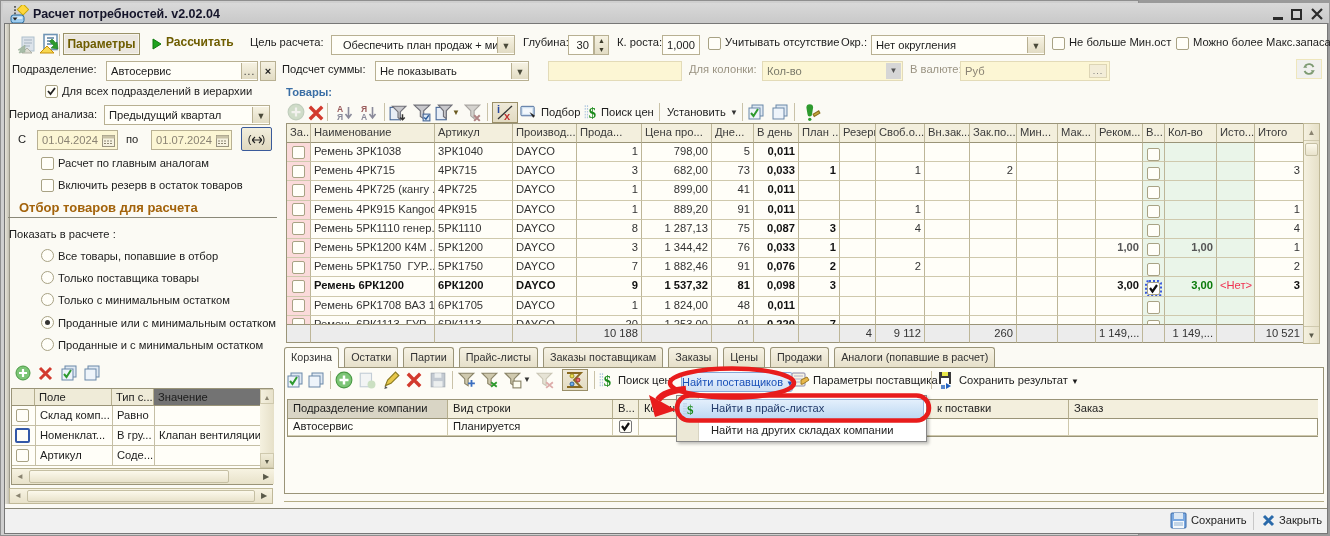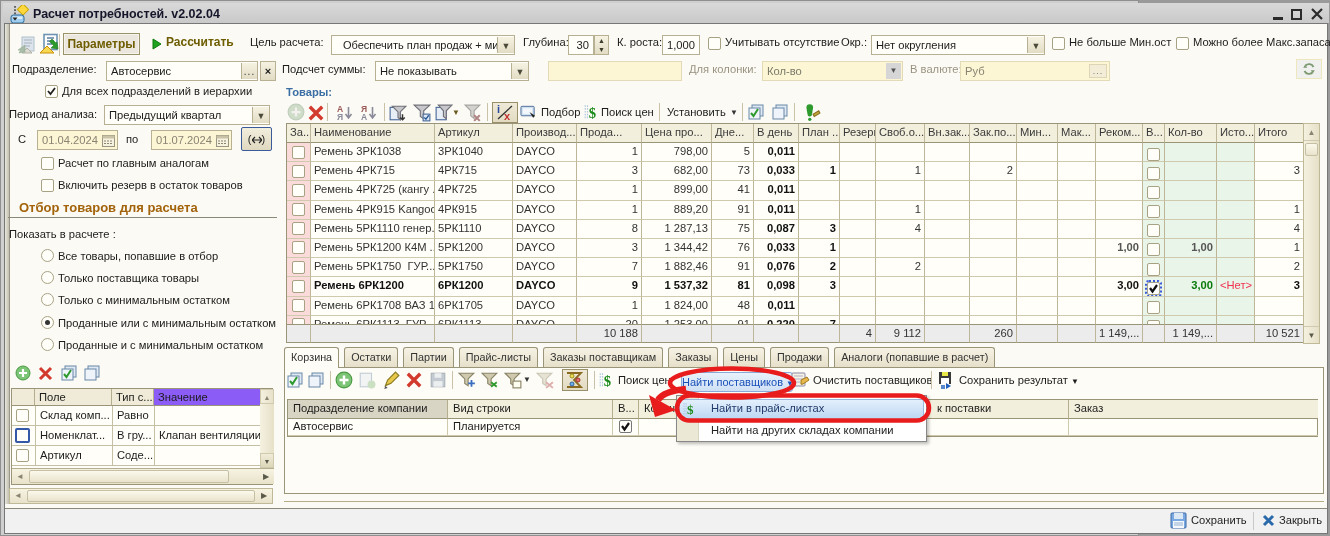--- a/index.html
+++ b/index.html
@@ -160,21 +160,21 @@
       </svg>
  <svg class="abs" style="left:79px;top:341px" width="17" height="16" viewBox="0 0 17 16">
         <rect x="4" y="1" width="11" height="11" fill="#dfe9f3" stroke="#6a87a8"></rect>
         <rect x="1" y="4" width="11" height="11" fill="#eef4fa" stroke="#6a87a8"></rect>
       </svg>
 
  <div class="abs" style="left:6px;top:364px;width:262px;height:97px;border:1px solid #9a9478;background:#fffef8">
    <div class="abs" style="left:0;top:0;width:23px;height:17px;background:#efebd8;border-right:1px solid #b5ae8e;border-bottom:1px solid #9a9478"></div>
    <div class="abs" style="left:23px;top:0;width:77px;height:17px;background:#efebd8;border-right:1px solid #b5ae8e;border-bottom:1px solid #9a9478;padding:2px 4px 0;white-space:nowrap;overflow:hidden">Поле</div>
    <div class="abs" style="left:100px;top:0;width:42px;height:17px;background:#efebd8;border-right:1px solid #b5ae8e;border-bottom:1px solid #9a9478;padding:2px 4px 0;white-space:nowrap;overflow:hidden">Тип с...</div>
-   <div class="abs" style="left:142px;top:0;width:106px;height:17px;background:#8b5cf6;border-bottom:1px solid #9a9478;padding:2px 4px 0;white-space:nowrap;overflow:hidden">Значение</div>
+   <div class="abs" style="left:142px;top:0;width:106px;height:17px;background:#737373;border-bottom:1px solid #9a9478;padding:2px 4px 0;white-space:nowrap;overflow:hidden">Значение</div>
    <div class="abs" style="left:0;top:37px;width:248px;height:20px;border-bottom:1px solid #c5bfa5">
      <span class="cb" style="left:3px;top:2px;border:2px solid #3358a8;width:15px;height:15px"></span>
           <span class="gc" style="left:23px;width:77px;border-left:1px solid #c5bfa5">Номенклат...</span>
           <span class="gc" style="left:100px;width:42px;border-left:1px solid #c5bfa5">В гру...</span>
           <span class="gc" style="left:142px;border-left:1px solid #c5bfa5;width:106px">Клапан вентиляции</span>
    </div>
    <div class="abs" style="left:0;top:17px;width:248px;height:20px;border-bottom:1px solid #c5bfa5">
      <span class="cb" style="left:4px;top:3px"></span>
           <span class="gc" style="left:23px;width:77px;border-left:1px solid #c5bfa5">Склад комп...</span>
           <span class="gc" style="left:100px;width:42px;border-left:1px solid #c5bfa5">Равно</span>
@@ -667,21 +667,21 @@
         <path d="M2 2v12M4 2v12" stroke="#b0c8e0" stroke-width="1" stroke-dasharray="1.5 1"></path>
         <text x="5" y="13" font-size="13" font-weight="bold" fill="#1a8a1a" font-family="Liberation Serif">$</text>
       </svg>
  <div class="lbl" style="left:613px;top:350px">Поиск цен</div>
  <div class="abs" style="left:676px;top:348px;width:112px;height:20px;background:linear-gradient(#e8f1fc,#cfe0f5);border:1px solid #88a8d8;border-radius:3px;color:#1a50b8;text-align:center;line-height:18px;font-size:11px;white-space:nowrap">Найти поставщиков <span style="font-size:8px">▼</span></div>
  <svg class="abs" style="left:786px;top:347px" width="19" height="17" viewBox="0 0 19 17">
         <rect x="1" y="2" width="13" height="13" rx="1" fill="#f6f3e4" stroke="#8a87a8"></rect>
         <path d="M3 5h9M3 8h9M3 11h6" stroke="#b0aec8" stroke-width="1"></path>
         <path d="M10 9 l6 -3 l2 3 l-6 4 q-3 1 -2 -1 z" fill="#e8b84a" stroke="#a07820"></path>
       </svg>
- <div class="lbl" style="left:808px;top:350px">Очистить поставщиков</div>
+ <div class="lbl" style="left:808px;top:350px">Параметры поставщика</div>
  <div class="tsep" style="left:926px;top:347px"></div>
  <svg class="abs" style="left:932px;top:347px" width="18" height="18" viewBox="0 0 18 18">
         <rect x="2" y="1" width="12" height="12" fill="#3a3a3a"></rect>
         <rect x="5" y="1" width="6" height="4" fill="#e8e84a"></rect>
         <rect x="4" y="7" width="8" height="6" fill="#fff"></rect>
         <path d="M9 12 l5 3 l-5 3" fill="#2060c0"></path>
         <path d="M4 15 h4 M4 17 h4" stroke="#2060c0" stroke-width="1.4"></path>
       </svg>
  <div class="lbl" style="left:954px;top:350px">Сохранить результат <span style="font-size:8px">▼</span></div>
 

